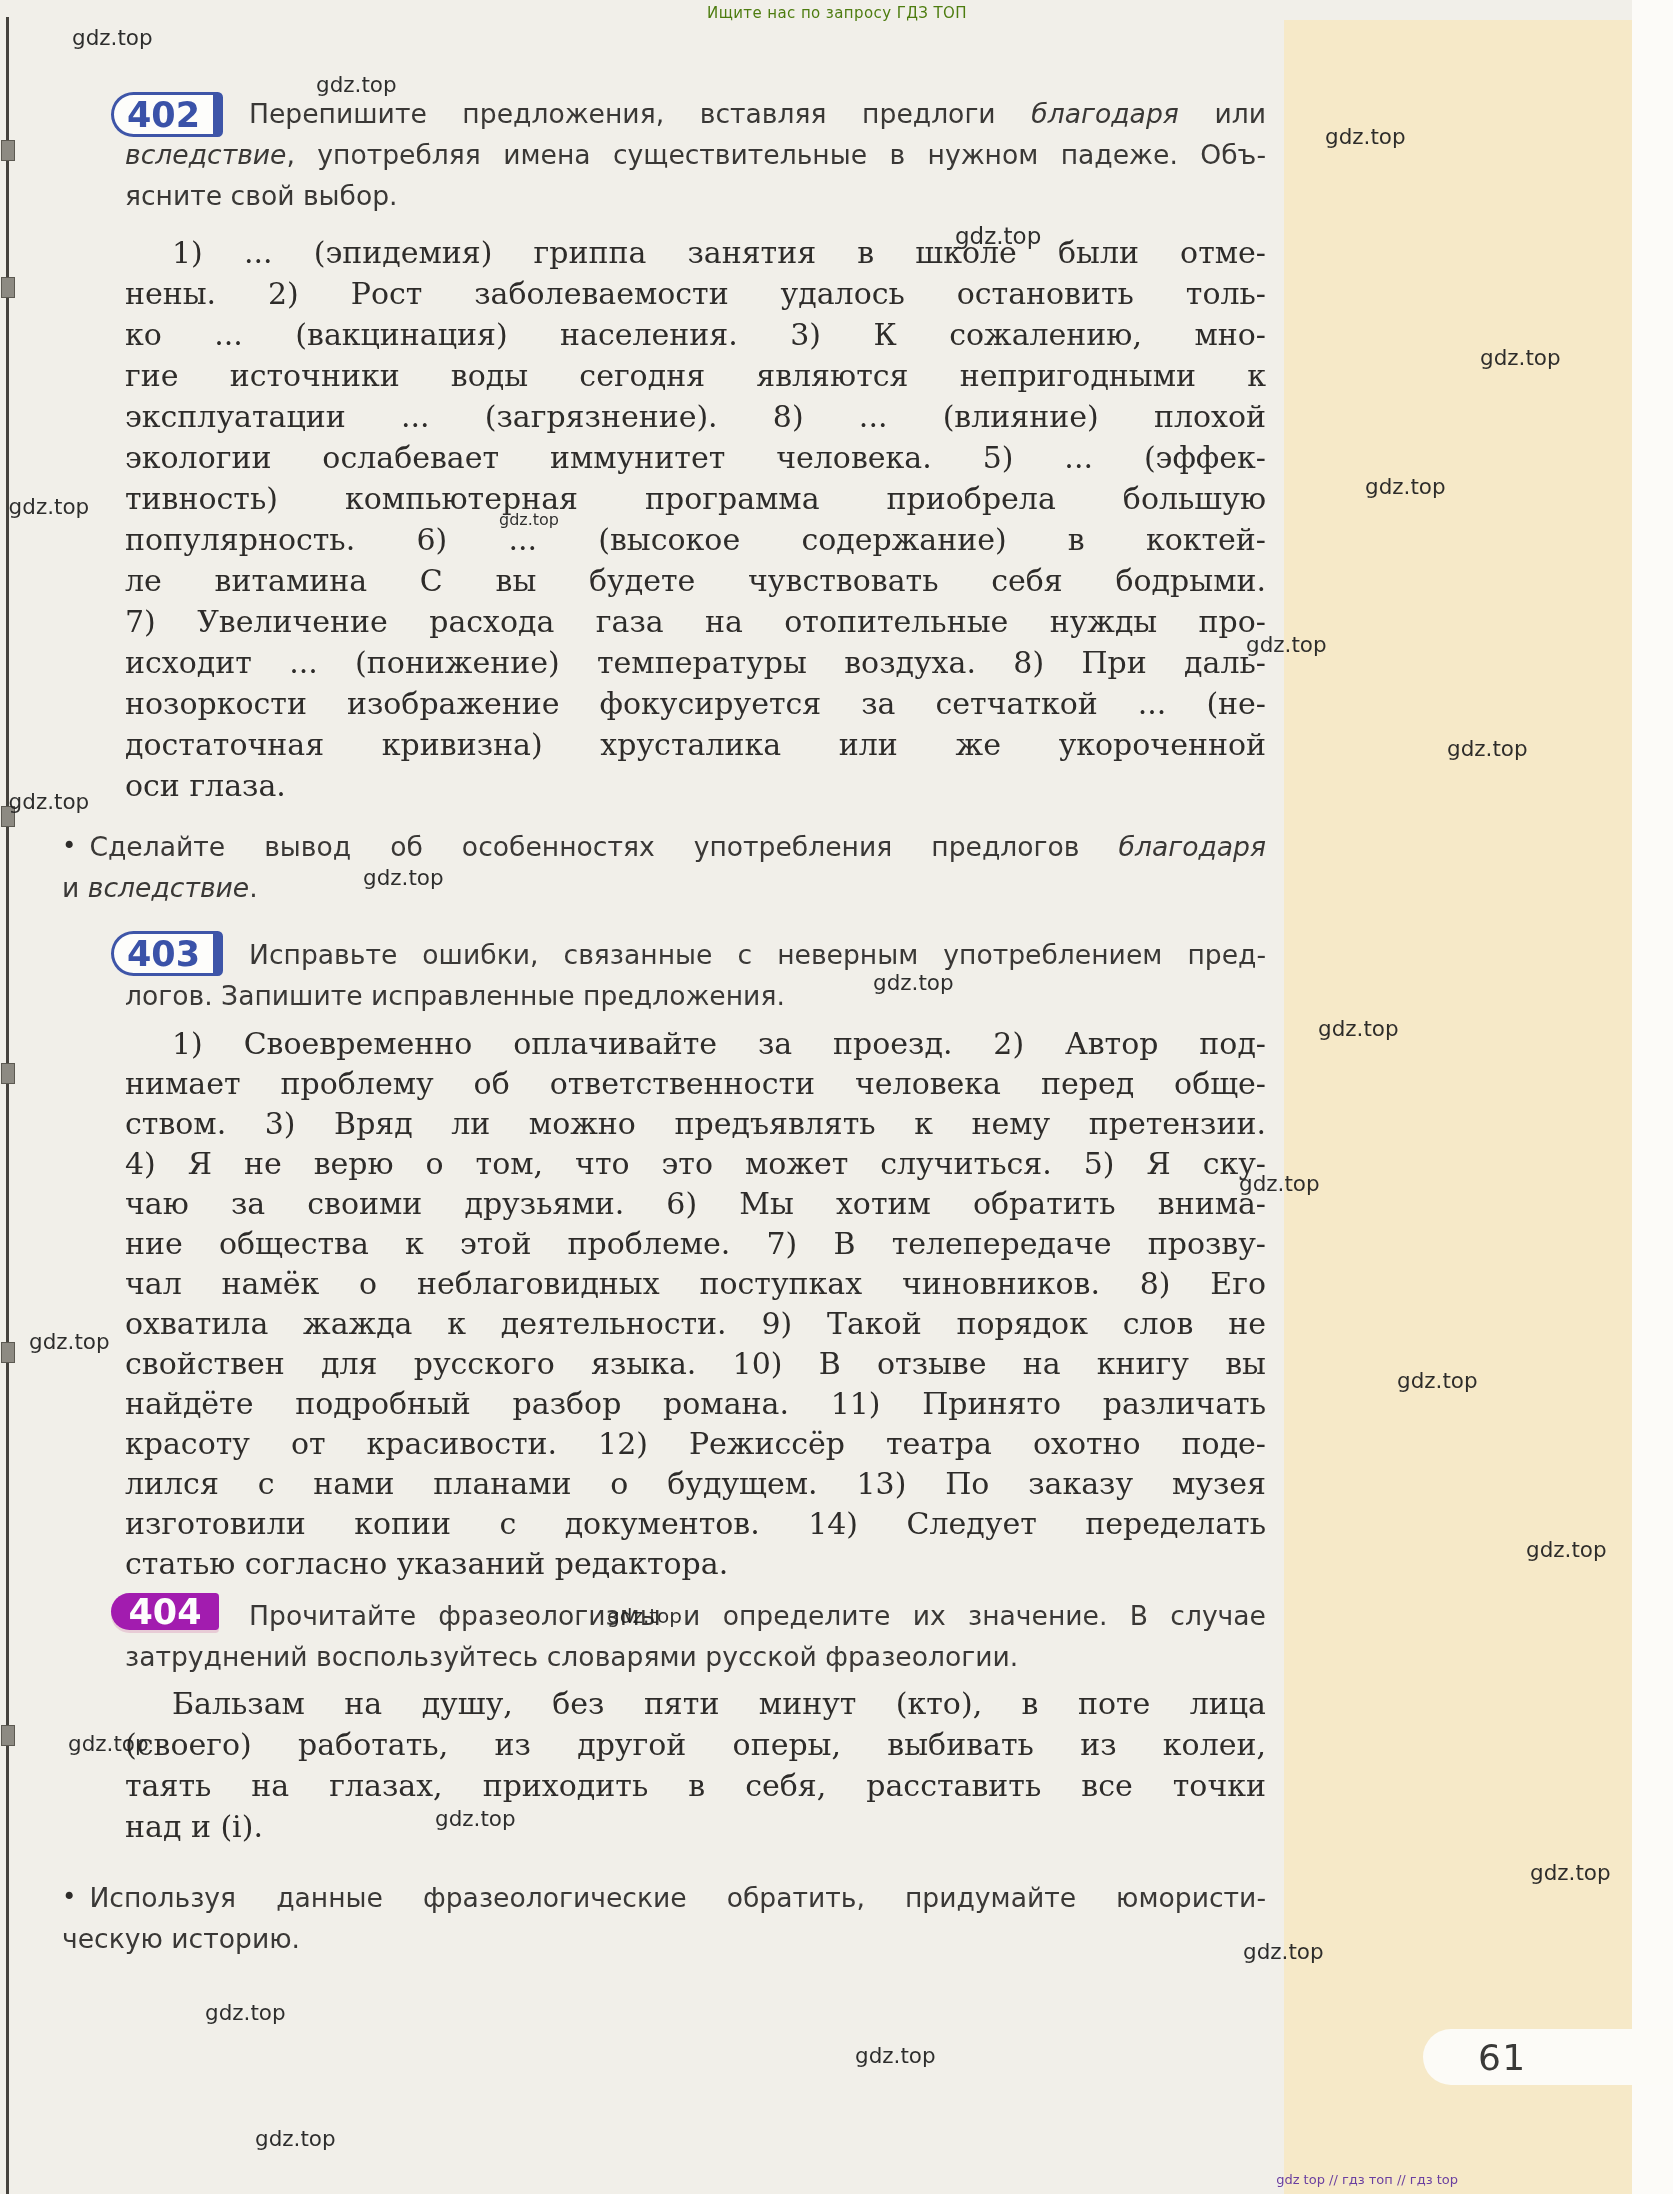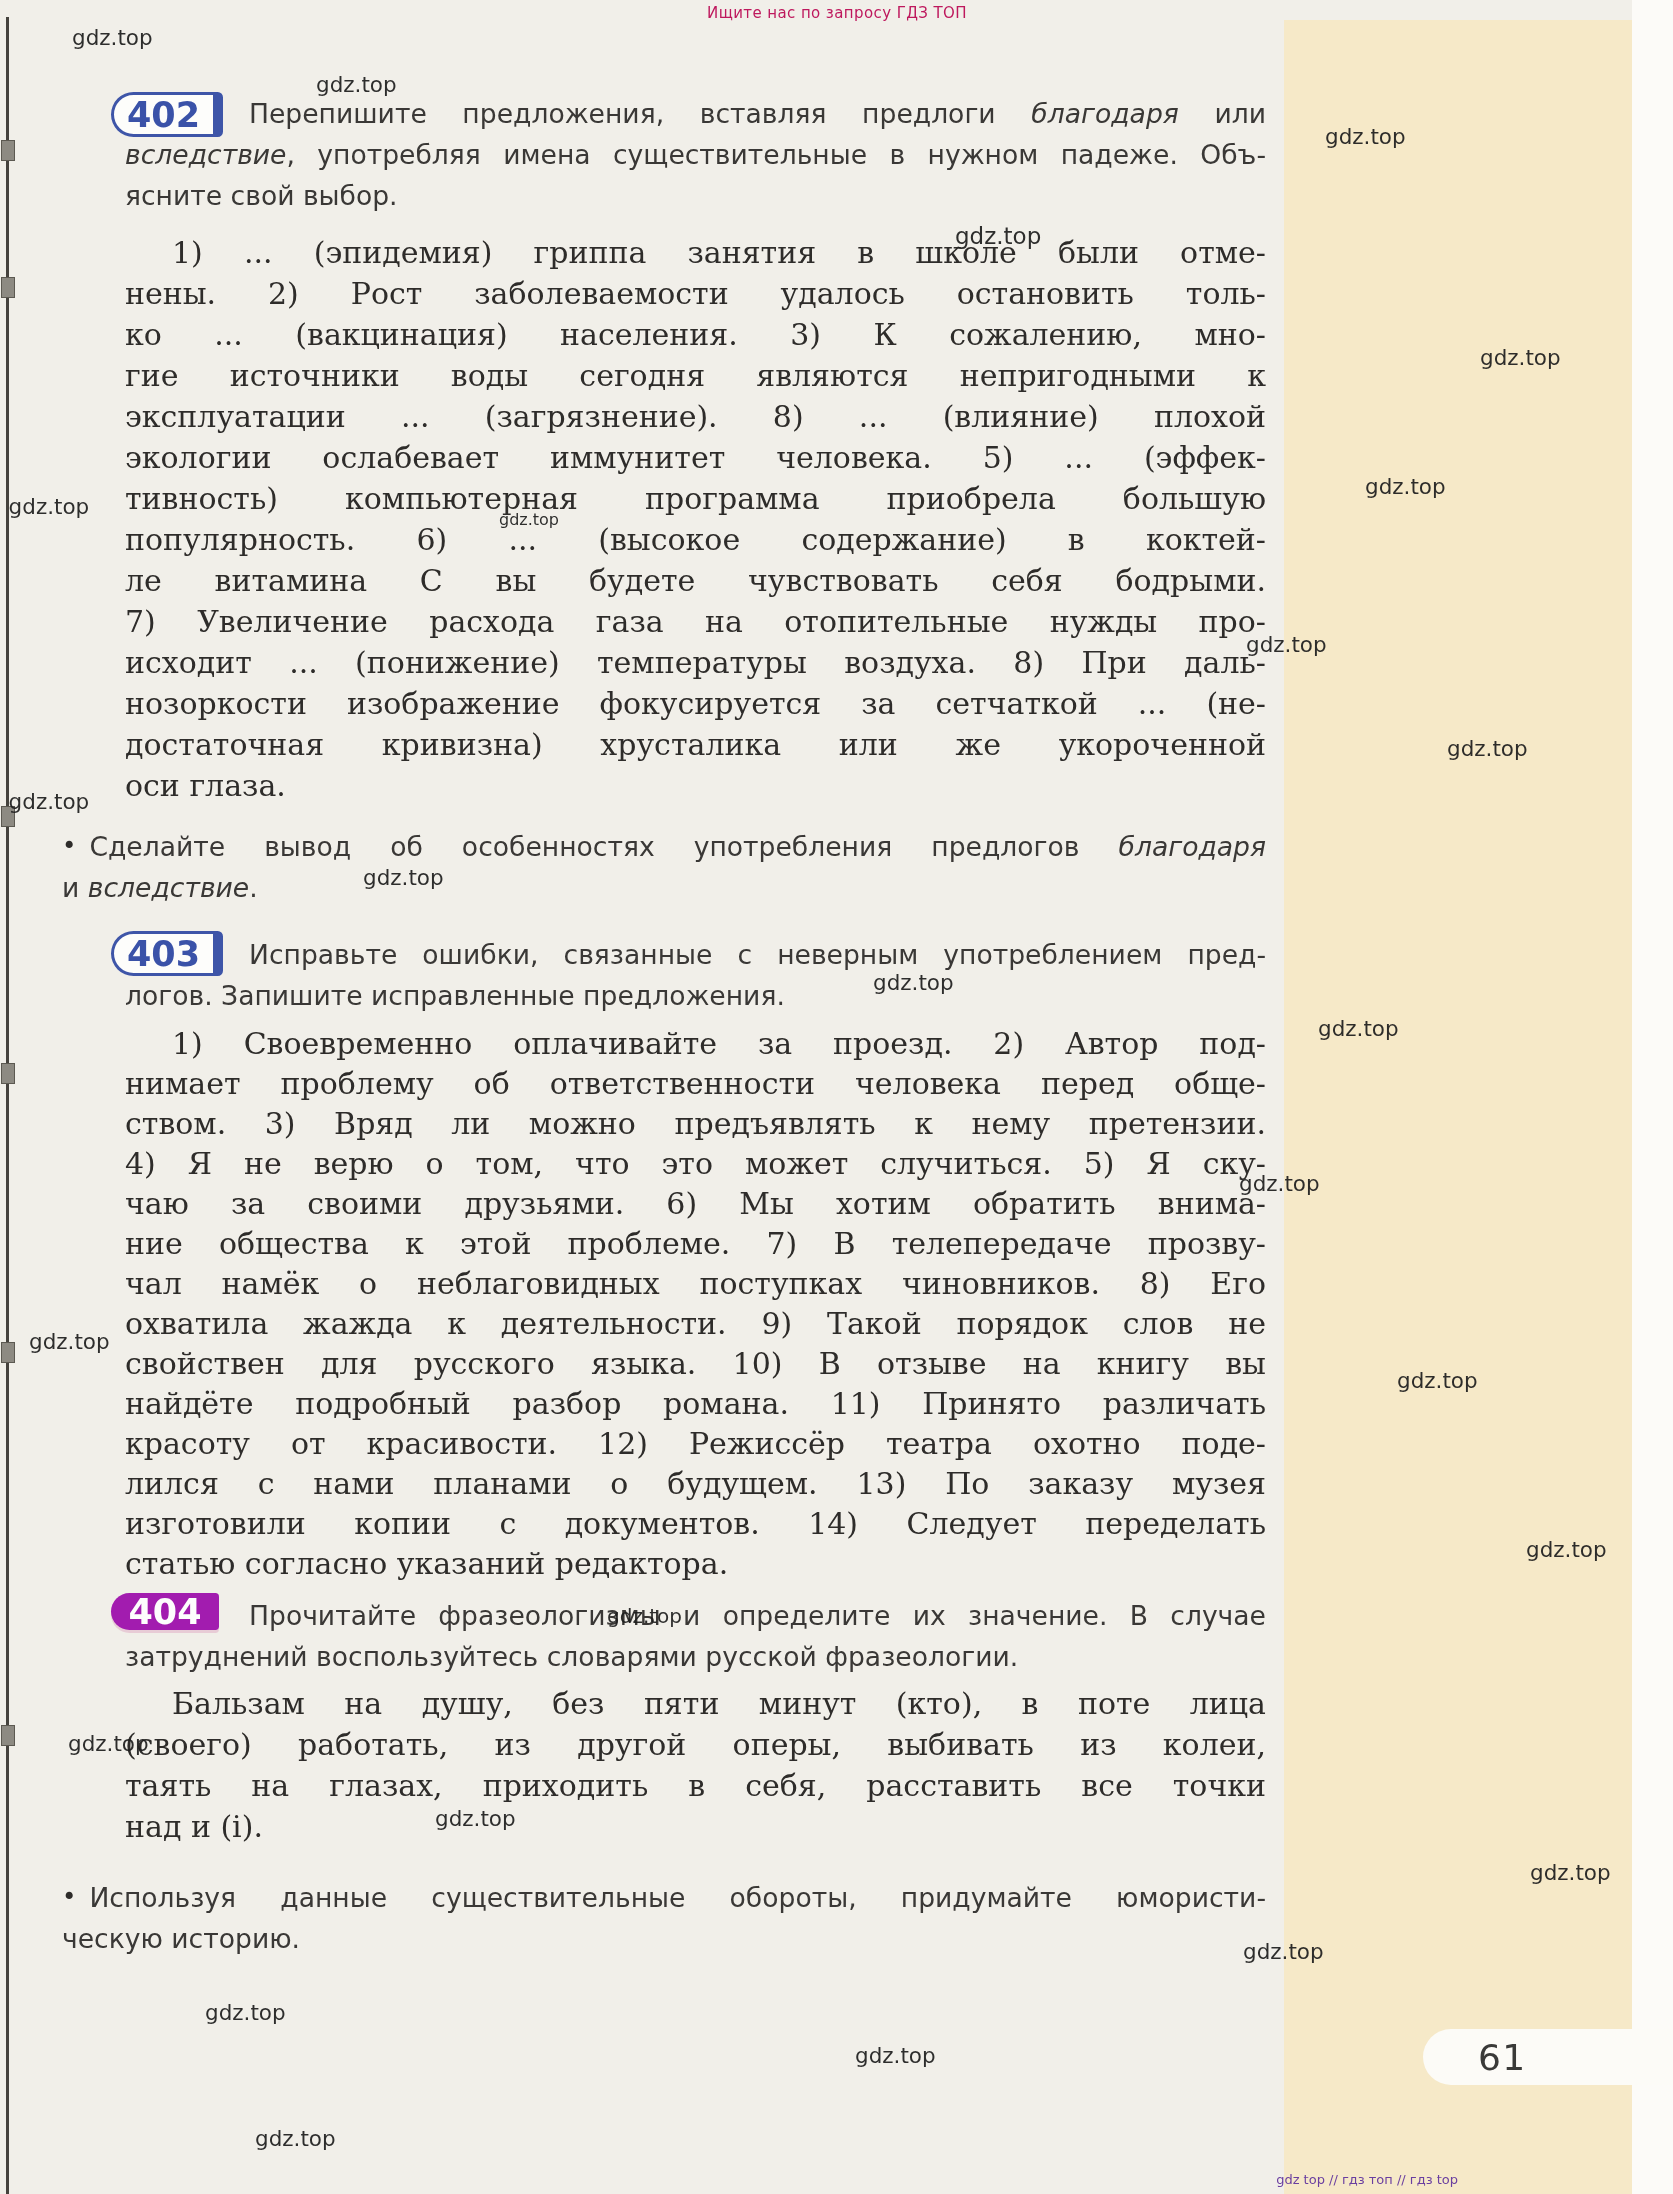--- a/index.html
+++ b/index.html
@@ -3,21 +3,21 @@
 <meta charset="utf-8">
 <style>
   html,body{margin:0;padding:0;background:#e8e6e0;}
   .page{position:relative;width:1674px;height:2194px;background:#f1efe9;overflow:hidden;
         font-family:"DejaVu Sans",sans-serif;}
   .right-strip{position:absolute;left:1632px;top:0;width:42px;height:2194px;background:#fcfbf8;}
   .beige{position:absolute;left:1284px;top:20px;width:348px;height:2174px;background:#f6e9c8;}
   .spine{position:absolute;left:5.7px;top:17px;width:3.6px;height:2177px;background:#45423d;}
   .notch{position:absolute;left:1.4px;width:11.5px;height:18.7px;background:#8d8a82;border:0.7px solid #5c5951;}
   .promo-top{position:absolute;top:4.3px;left:0;width:1674px;text-align:center;
-             font-size:15px;color:#be185d;letter-spacing:0.4px;}
+             font-size:15px;color:#4d7c0f;letter-spacing:0.4px;}
   .promo-bottom{position:absolute;top:2172px;left:0;width:1458px;text-align:right;
              font-size:13px;color:#6a3fa0;}
   .badge{position:absolute;left:111px;width:112px;height:45px;display:flex;align-items:center;
          justify-content:center;font-weight:bold;font-size:35px;box-sizing:border-box;}
   .badge.outline{background:#fdfdfb;border:3.6px solid #3e55a8;border-right-width:10px;
          border-radius:24.4px 5.7px 5.7px 24.4px;color:#3a52a8;}
   .badge.filled{width:108px;height:37px;background:#a21caf;border-radius:21.5px 4.3px 4.3px 21.5px;
          color:#fdfdfd;box-shadow:0 2.9px 0 rgba(215,140,180,.35);}
   .tblock{position:absolute;left:125px;width:1141px;color:#2e2c2a;}
   .serif{font-family:"DejaVu Serif","Liberation Serif",serif;font-size:30px;line-height:41px;}
@@ -108,21 +108,21 @@
       <div class="tl"><span>Прочитайте фразеологизмы и определите их значение. В случае</span></div>
       <div class="tl last"><span>затруднений воспользуйтесь словарями русской фразеологии.</span></div>
     </div>
   <div class="tblock serif ind-first" style="top:1683px">
       <div class="tl"><span>Бальзам на душу, без пяти минут (кто), в поте лица</span></div>
       <div class="tl"><span>(своего) работать, из другой оперы, выбивать из колеи,</span></div>
       <div class="tl"><span>таять на глазах, приходить в себя, расставить все точки</span></div>
       <div class="tl last"><span>над и (i).</span></div>
     </div>
   <div class="tblock sans bullet-block" style="top:1876px">
-      <div class="tl"><span class="bullet-dot">•</span><span>Используя данные существительные обороты, придумайте юмористи-</span></div>
+      <div class="tl"><span class="bullet-dot">•</span><span>Используя данные фразеологические обратить, придумайте юмористи-</span></div>
       <div class="tl last"><span>ческую историю.</span></div>
     </div>
 
   <div class="pill">
     <span>61</span>
   </div>
 
   <div id="wm-layer">
       <span class="wm" style="left: 72px; top: 25px; font-size: 21.5px;">gdz.top</span>
       <span class="wm" style="left: 316px; top: 72px; font-size: 21.5px;">gdz.top</span>

